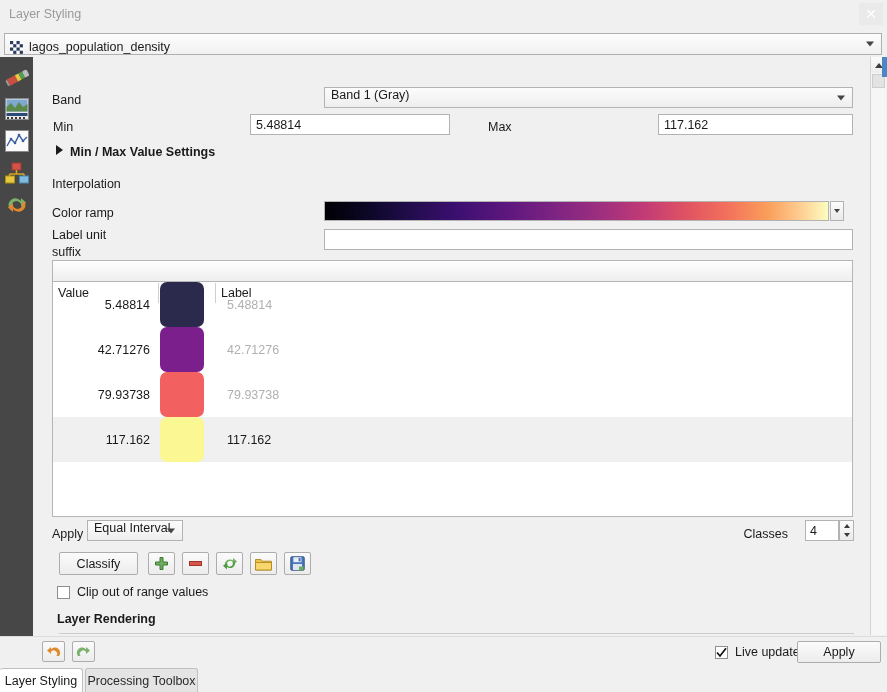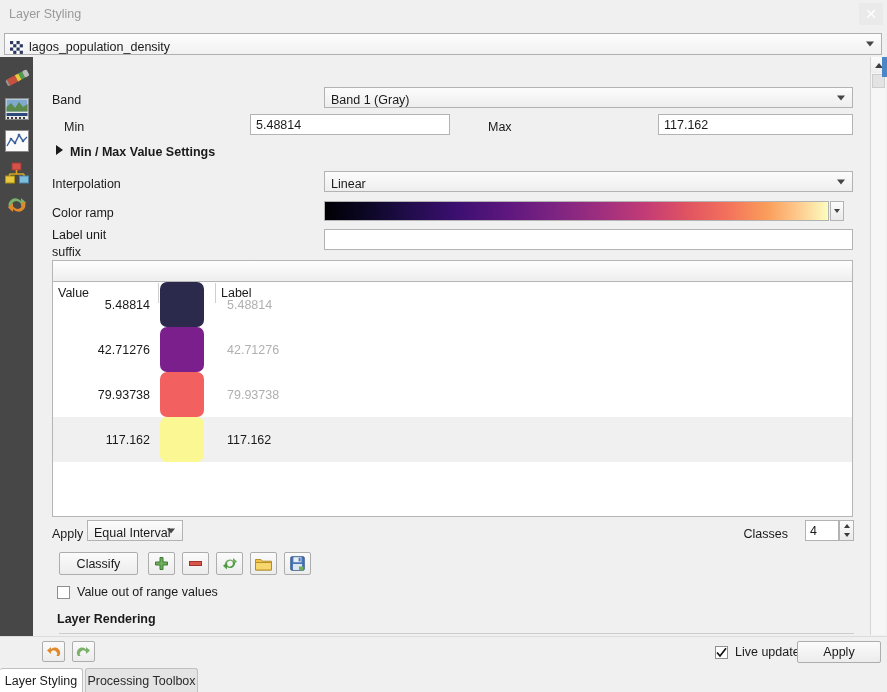--- a/index.html
+++ b/index.html
@@ -99,21 +99,21 @@
     background: linear-gradient(90deg,#d23b2e 0 20%, #e8c840 20% 40%, #3fa24a 40% 60%, #2f6fbf 60% 80%, #7e4bb0 80% 100%);
     border: 1px solid #888;
     box-sizing: border-box;
   }
   .renderer-label { margin-left: 7px; font-size: 12.5px; }
 
   .combo {
     position: absolute;
     background: linear-gradient(#fcfcfc, #eeeeee);
     border: 1px solid #b3b3b3; box-sizing: border-box;
-    display: flex; align-items: flex-end;
+    display: flex; align-items: flex-start;
     padding-left: 6px;
     font-size: 12.5px;
   }
   .textfield {
     position: absolute;
     background: #ffffff;
     border: 1px solid #b3b3b3; box-sizing: border-box;
     display: flex; align-items: center;
     padding-left: 5px;
     font-size: 12.5px;
@@ -373,37 +373,33 @@
 
   <div class="panel">
 
 
     <span class="row-label" style="left:19px; top:36px;">Band</span>
     <div class="combo" style="left:291px; top:30px; width:529px; height:21px;">
       <span>Band 1 (Gray)</span>
       <span class="combo-arrow"></span>
     </div>
 
-    <span class="row-label" style="left:31px; top:63px;">Min</span>
+    <span class="row-label" style="left:20px; top:63px;">Min</span>
     <div class="textfield" style="left:217px; top:57px; width:200px; height:21px;">
       <span>5.48814</span>
     </div>
     <span class="row-label" style="left:455px; top:63px;">Max</span>
     <div class="textfield" style="left:625px; top:57px; width:195px; height:21px;">
       <span>117.162</span>
     </div>
 
     <span class="disclosure"></span>
     <span class="minmax-title">Min / Max Value Settings</span>
 
     <span class="row-label" style="left:19px; top:120px;">Interpolation</span>
-    <div class="combo" style="left:291px; top:114px; width:529px; height:21px;">
-      <span>Linear</span>
-      <span class="combo-arrow"></span>
-    </div>
 
     <span class="row-label" style="left:19px; top:149px;">Color ramp</span>
     <div class="ramp-bar"></div>
     <div class="ramp-drop">
       <span class="combo-arrow"></span>
     </div>
 
     <span class="row-label" style="left:19px; top:171px;">Label unit</span>
     <span class="row-label" style="left:19px; top:188px;">suffix</span>
     <div class="textfield" style="left:291px; top:172px; width:529px; height:21px;">
@@ -508,21 +504,21 @@
           <rect x="3.4" y="1.2" width="8" height="5" fill="#e8eef6"></rect>
           <rect x="8.6" y="1.8" width="2" height="3.6" fill="#4a77b8"></rect>
           <rect x="3" y="8" width="9" height="6" fill="#dde6f0"></rect>
           <path d="M9 10.5 L13.5 10.5 L13.5 14.5 L9 14.5 Z" fill="#6fae5e"></path>
         </svg>
       </span>
     </div>
 
     <div class="chk-row">
       <span class="checkbox"></span>
-      <span class="chk-label">Value out of range values</span>
+      <span class="chk-label">Clip out of range values</span>
     </div>
 
     <span class="layer-rendering">Layer Rendering</span>
     <div class="lr-divider"></div>
   </div>
 
   <div class="vscroll">
     <div class="vs-up">
         <i></i>
       </div>

